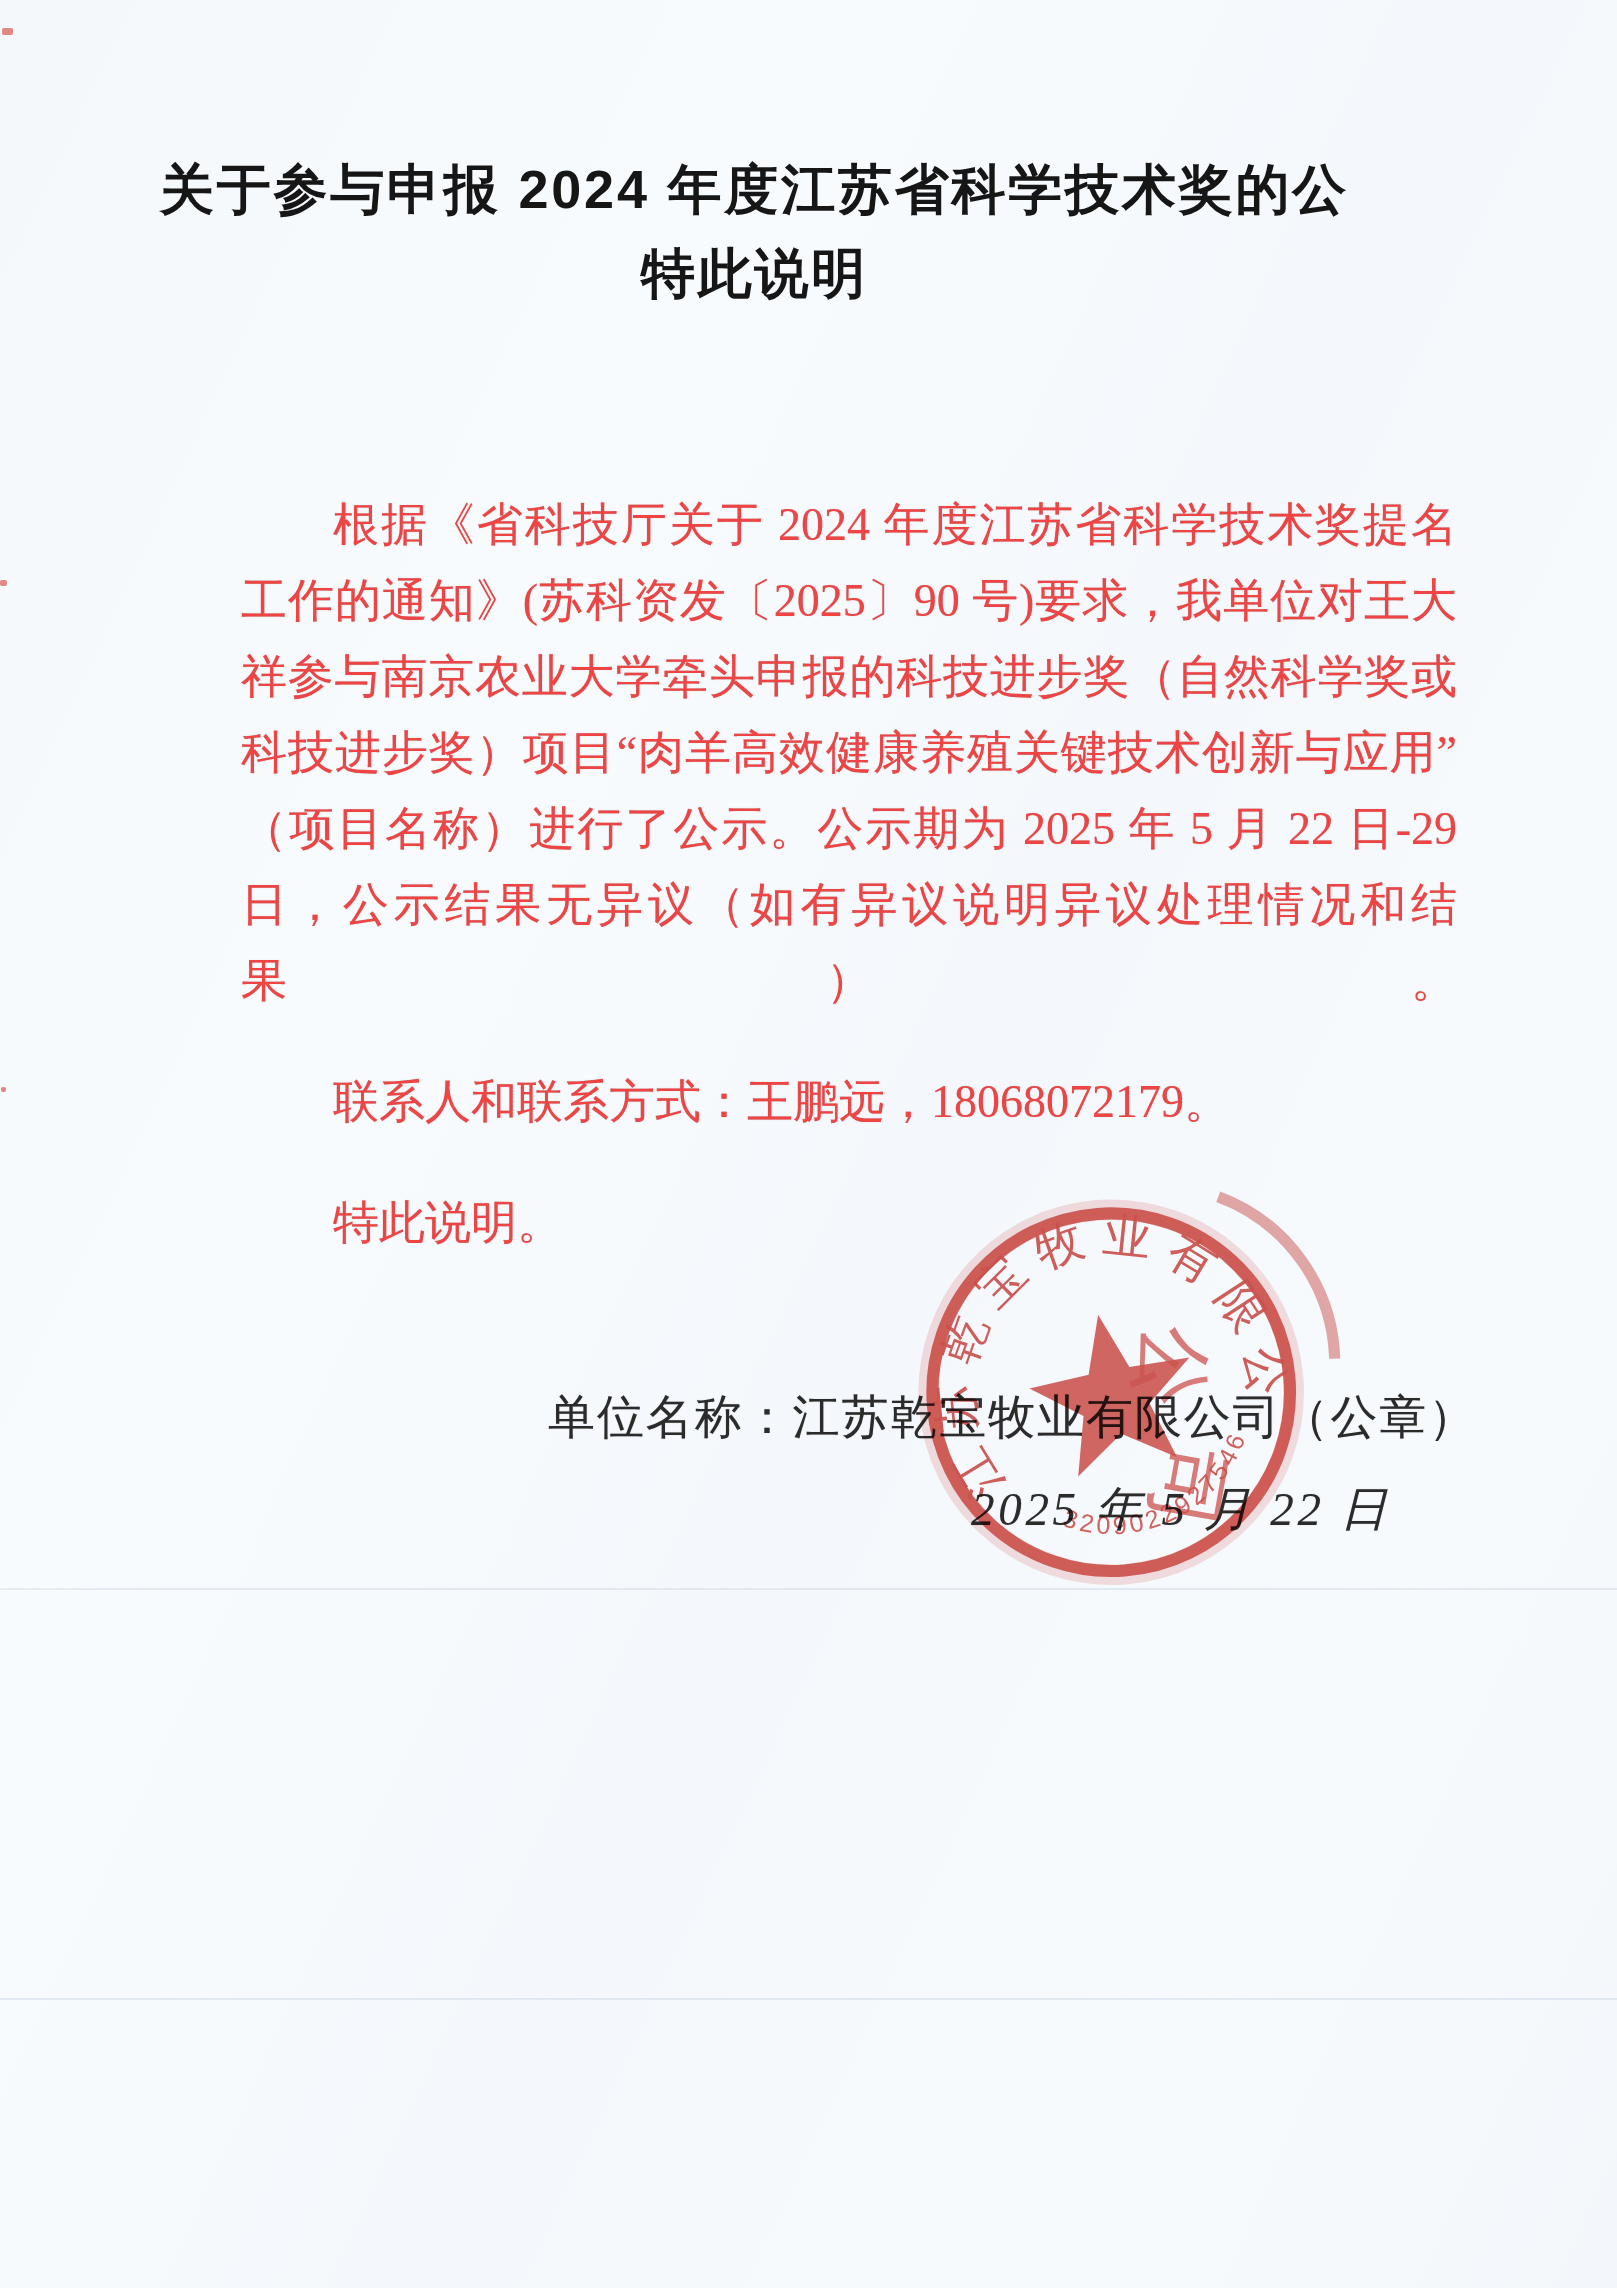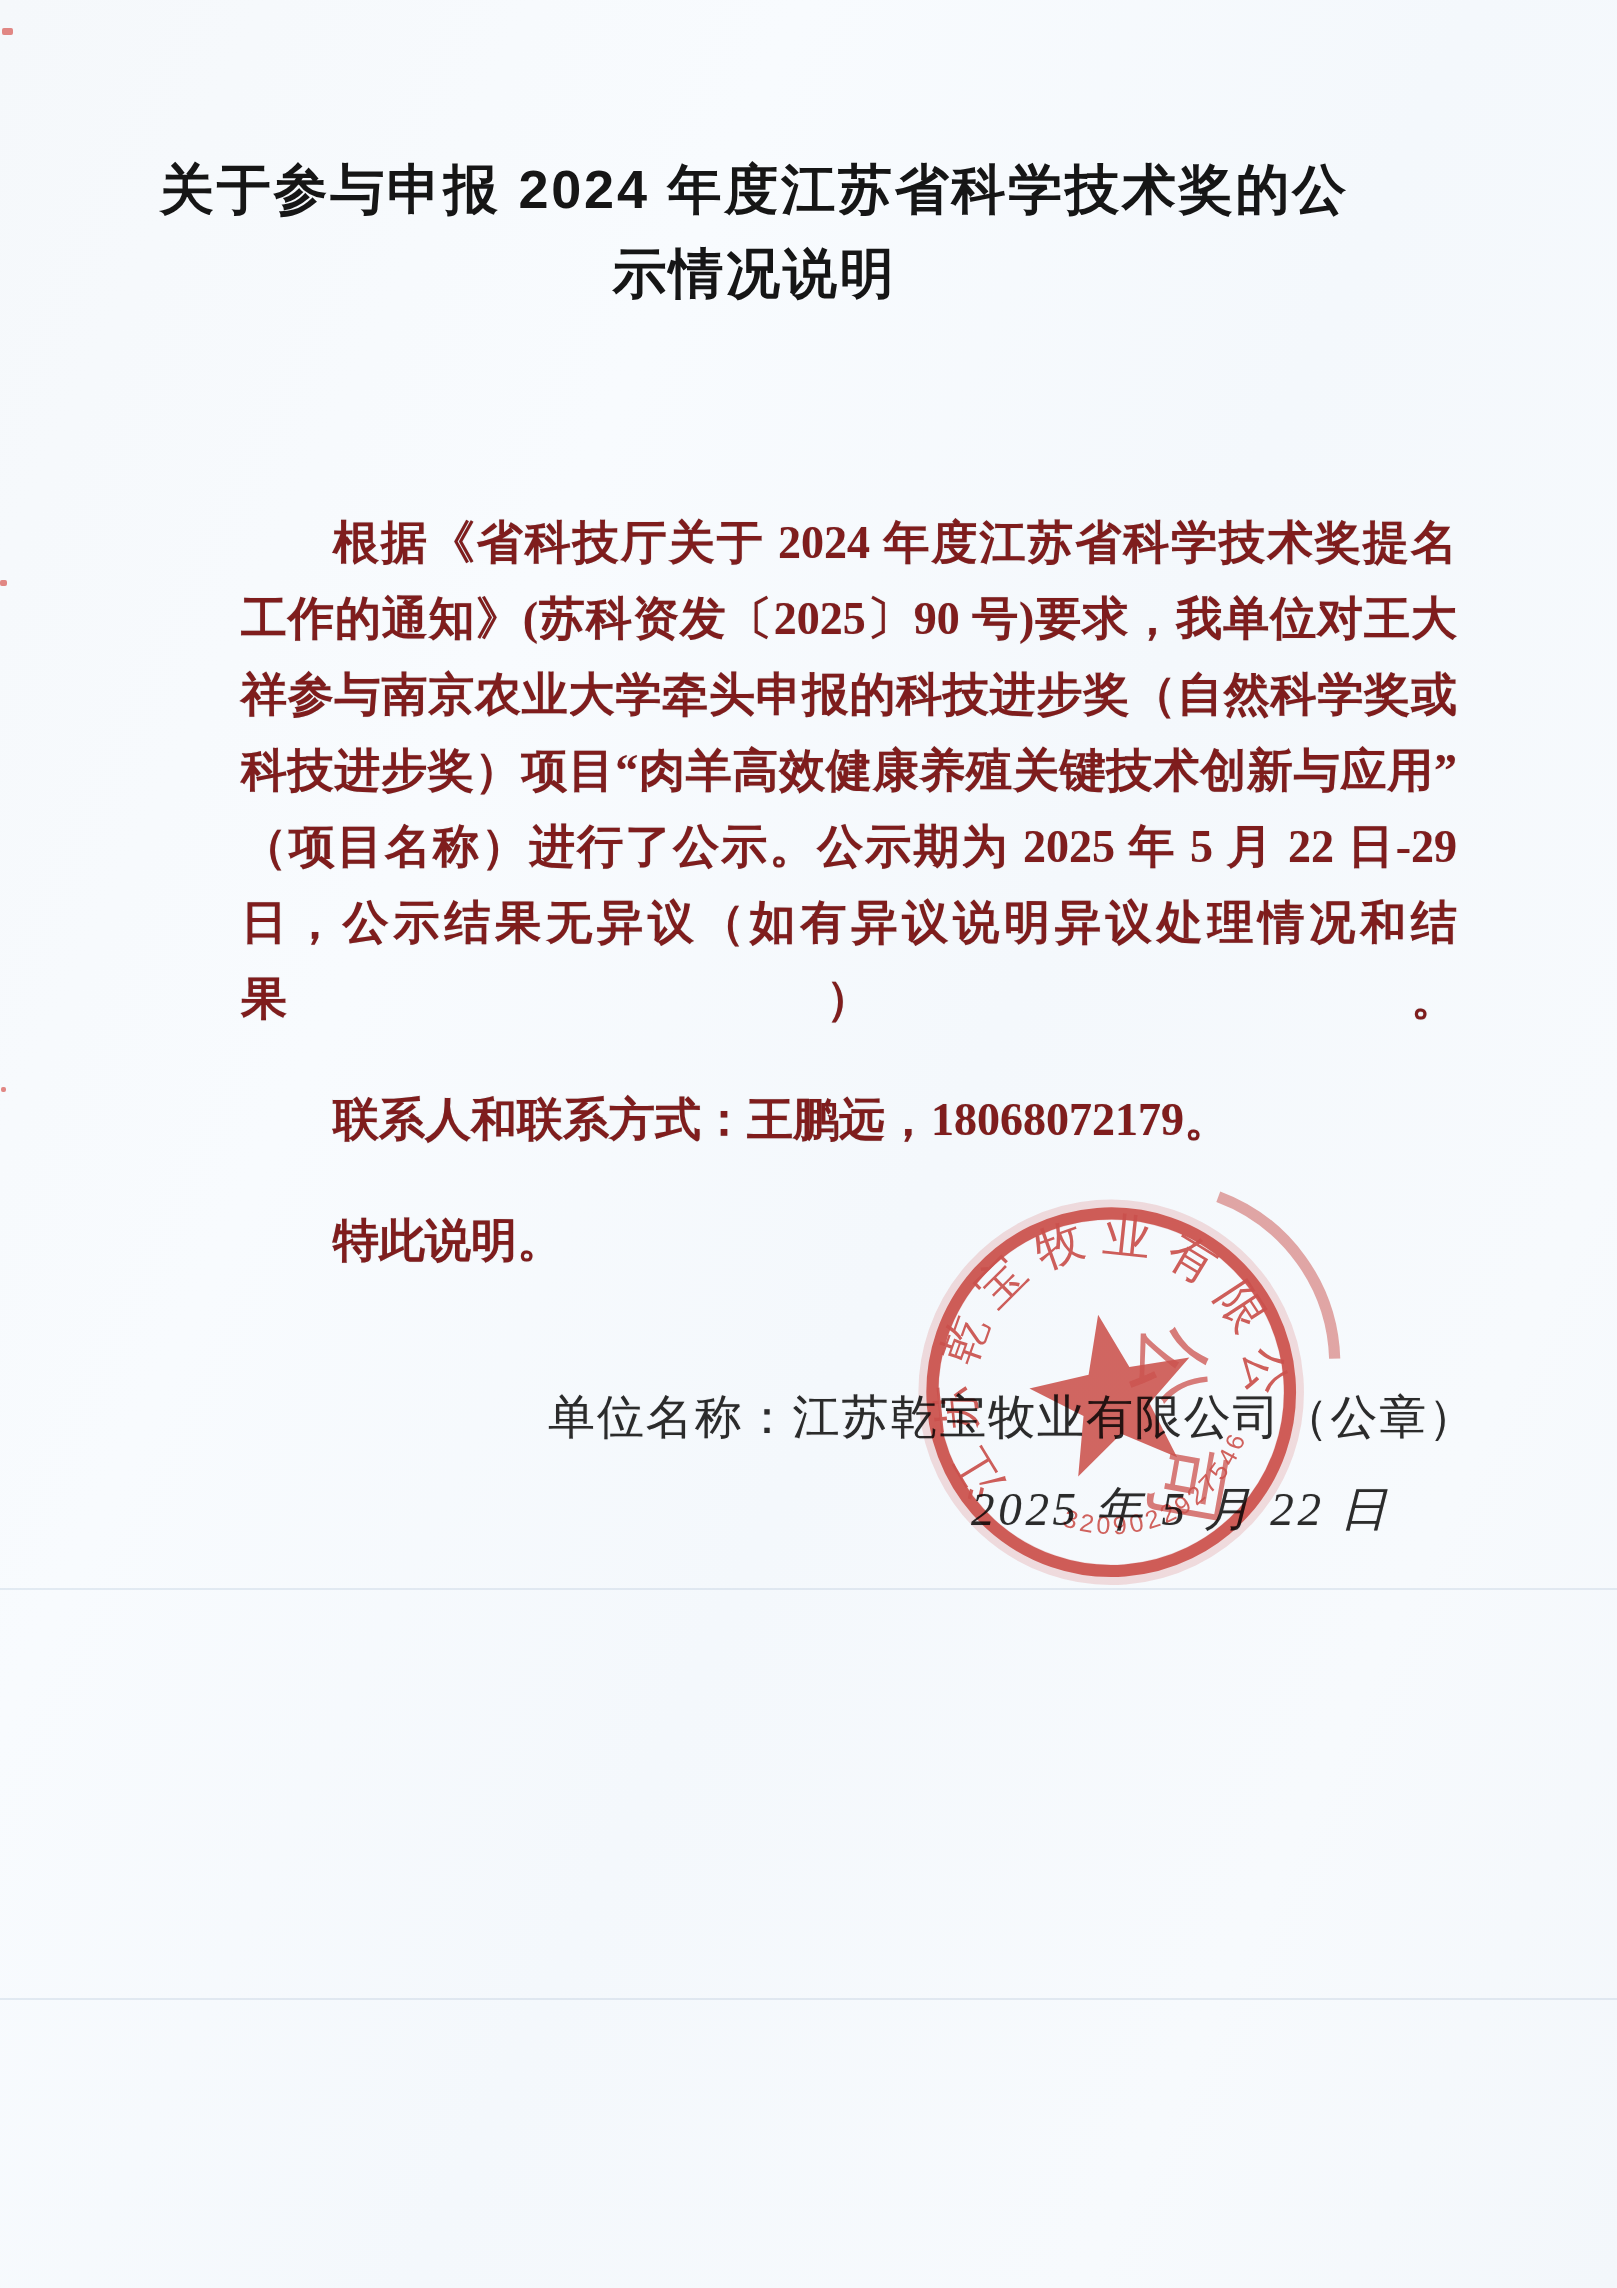--- a/index.html
+++ b/index.html
@@ -21,26 +21,25 @@
     font-family: "Liberation Sans", "DejaVu Sans", sans-serif;
     font-weight: 700;
     font-size: 54px;
     line-height: 84px;
     color: #161616;
     letter-spacing: 2.8px;
   }
 
   .bodytext {
     position: absolute;
-    top: 505px; left: 241px; width: 1216px;
+    top: 487px; left: 241px; width: 1216px;
     font-size: 46px;
     line-height: 76px;
-    color: #7f1d1d;
+    color: #ef4444;
     text-shadow: 0 0 0.9px rgba(40,40,40,0.35);
-    font-weight: bold;
   }
   .line {
     text-align: justify;
     text-align-last: justify;
   }
   .line.indent { text-indent: 2em; }
   .plainline {
     text-align: right;
     text-align-last: left;
     text-indent: 2em;
@@ -91,21 +90,21 @@
   .speck.s2 { left: 0px; top: 580px; width: 6.5px;  height: 5.6px; }
   .speck.s3 { left: 0.9px; top: 1087px; width: 5.6px; height: 4.7px; }
 </style>
 </head>
 <body>
 
 <div class="sheet">
 
   <div class="title">
     <div>关于参与申报 2024 年度江苏省科学技术奖的公</div>
-    <div>示情况说明</div>
+    <div>特此说明</div>
   </div>
 
   <div class="bodytext">
     <div class="line indent">根据《省科技厅关于 2024 年度江苏省科学技术奖提名</div>
     <div class="line">工作的通知》(苏科资发〔2025〕90 号)要求，我单位对王大</div>
     <div class="line">祥参与南京农业大学牵头申报的科技进步奖（自然科学奖或</div>
     <div class="line">科技进步奖）项目“肉羊高效健康养殖关键技术创新与应用”</div>
     <div class="line">（项目名称）进行了公示。公示期为 2025 年 5 月 22 日-29</div>
     <div class="line">日，公示结果无异议（如有异议说明异议处理情况和结果）。</div>
     <div class="plainline gap-before">联系人和联系方式：王鹏远，18068072179。</div>

